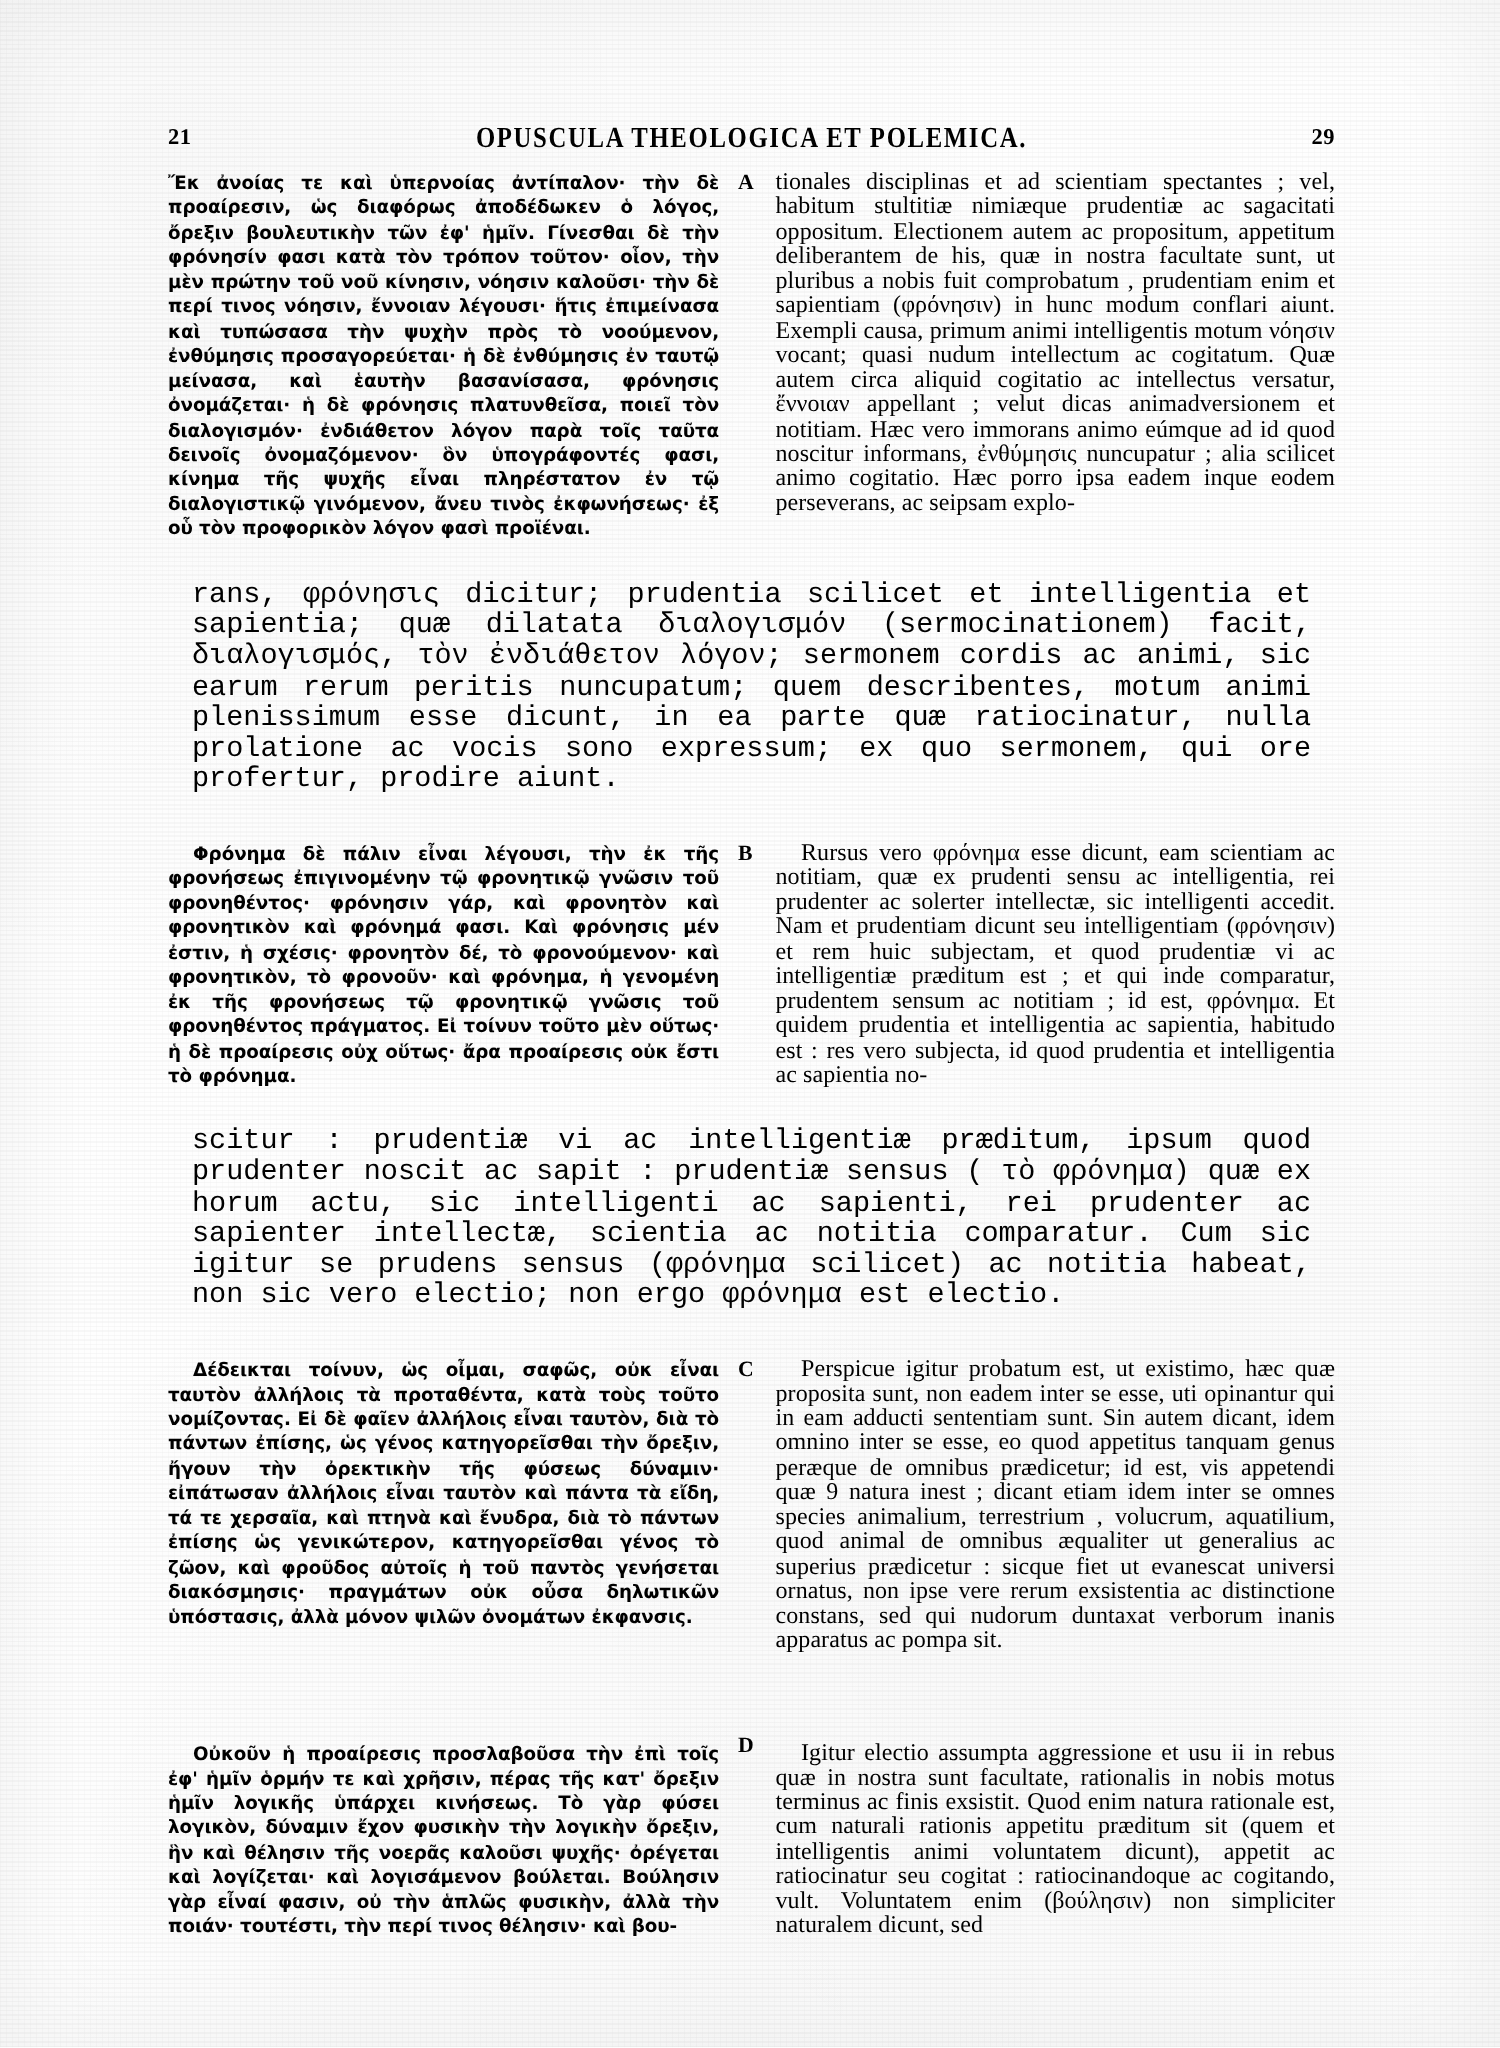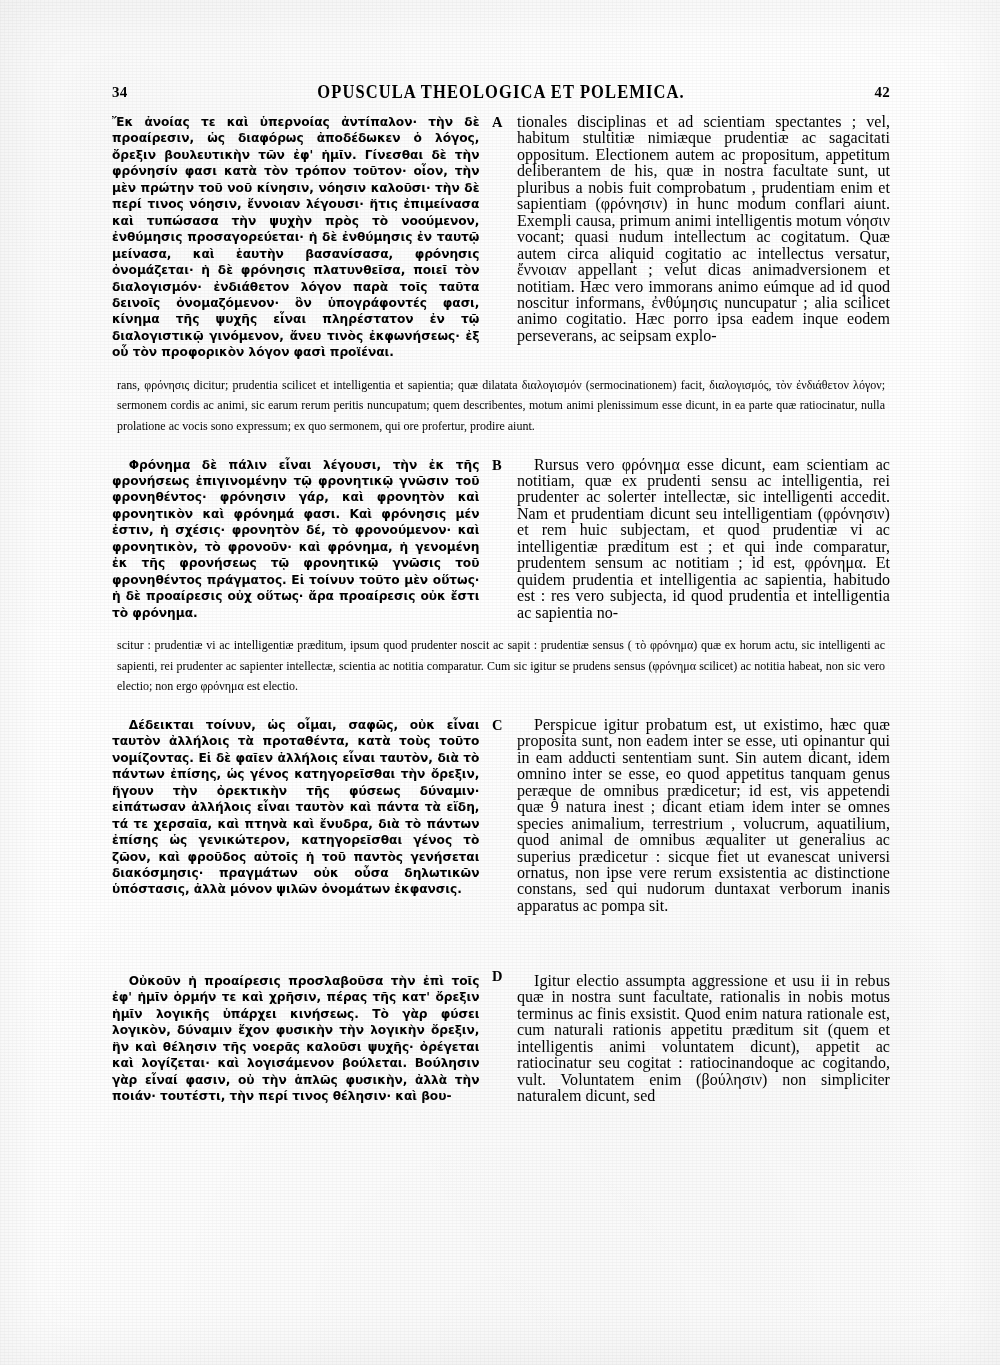--- a/index.html
+++ b/index.html
@@ -85,25 +85,25 @@
   .la {
     font-family: "Liberation Serif", "DejaVu Serif", serif;
     font-size: 16px;
     line-height: 16.45px;
     letter-spacing: 0.05px;
   }
   .la .ind { display: inline-block; width: 17px; }
 
   
   .fullwide {
-    font-family: Liberation Serif, serif;
-    font-size: 12px;
+    font-family: Liberation Mono, monospace;
+    font-size: 19px;
     line-height: 20.6px;
     text-align: justify;
-    margin: 5px;
+    margin: 16px;
   }
 
   
   .gk-ital {
     font-family: "DejaVu Sans", sans-serif;
     font-style: italic;
     font-weight: bold;
     font-size: 12.3px;
     line-height: 16.6px;
     text-align: justify;
@@ -163,23 +163,23 @@
   }
 </style>
 </head>
 <body>
 
 <div id="page">
 
   <div id="textblock">
 
     <div class="runhead">
-      <div class="folio left">34</div>
+      <div class="folio left">21</div>
       <div class="runtitle">OPUSCULA THEOLOGICA ET POLEMICA.</div>
-      <div class="folio right">42</div>
+      <div class="folio right">29</div>
     </div>
 
     <div class="cols">
       <div class="col-l">
         <p class="gk">Ἔκ ἀνοίας τε καὶ ὑπερνοίας ἀντίπαλον· τὴν δὲ προαίρεσιν, ὡς διαφόρως ἀποδέδωκεν ὁ λόγος, ὄρεξιν βουλευτικὴν τῶν ἐφ' ἡμῖν. Γίνεσθαι δὲ τὴν φρόνησίν φασι κατὰ τὸν τρόπον τοῦτον· οἷον, τὴν μὲν πρώτην τοῦ νοῦ κίνησιν, νόησιν καλοῦσι· τὴν δὲ περί τινος νόησιν, ἔννοιαν λέγουσι· ἥτις ἐπιμείνασα καὶ τυπώσασα τὴν ψυχὴν πρὸς τὸ νοούμενον, ἐνθύμησις προσαγορεύεται· ἡ δὲ ἐνθύμησις ἐν ταυτῷ μείνασα, καὶ ἑαυτὴν βασανίσασα, φρόνησις ὀνομάζεται· ἡ δὲ φρόνησις πλατυνθεῖσα, ποιεῖ τὸν διαλογισμόν· ἐνδιάθετον λόγον παρὰ τοῖς ταῦτα δεινοῖς ὀνομαζόμενον· ὃν ὑπογράφοντές φασι, κίνημα τῆς ψυχῆς εἶναι πληρέστατον ἐν τῷ διαλογιστικῷ γινόμενον, ἄνευ τινὸς ἐκφωνήσεως· ἐξ οὗ τὸν προφορικὸν λόγον φασὶ προϊέναι.</p>
       </div>
       <div class="gutter">
         <div class="marg" style="top:0px;">A</div>
       </div>
       <div class="col-r">

